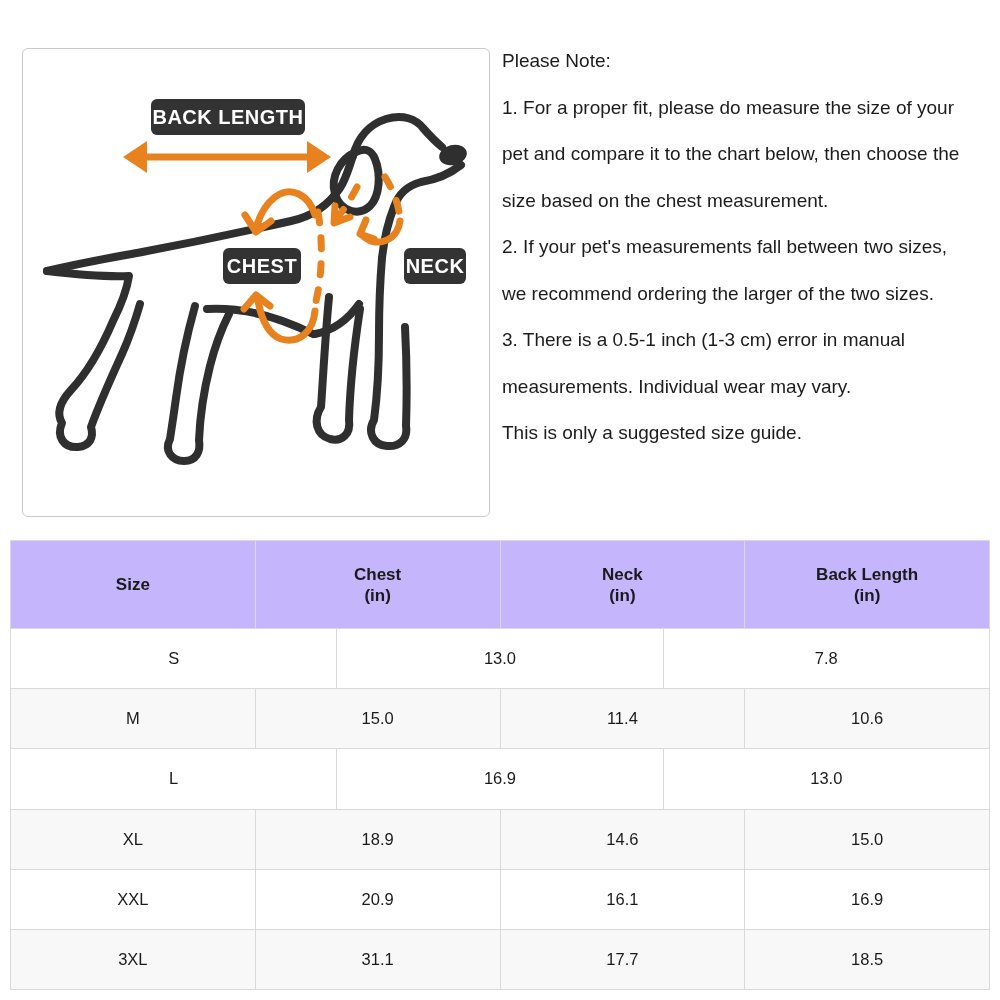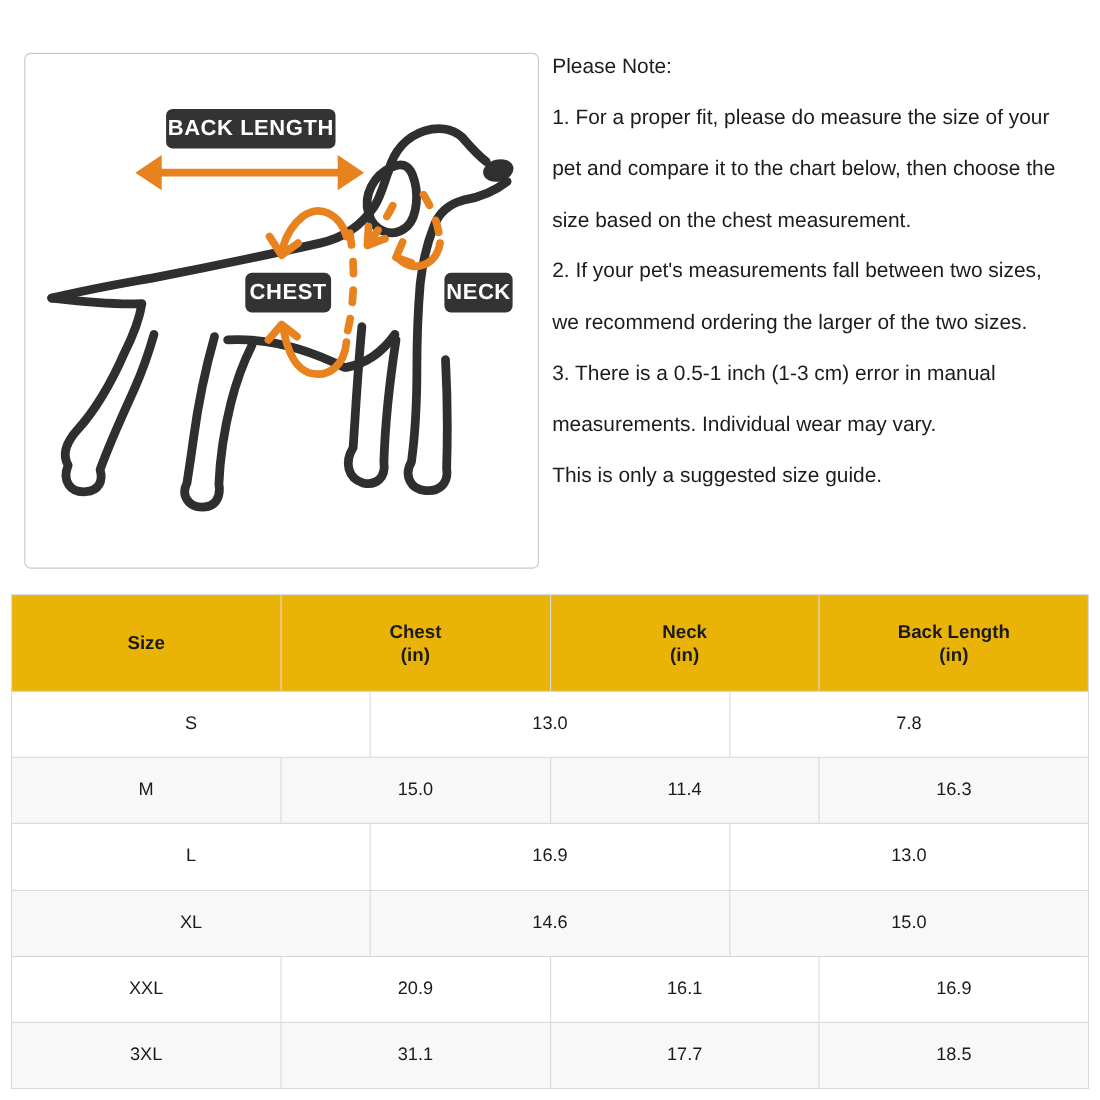--- a/index.html
+++ b/index.html
@@ -34,21 +34,21 @@
   .notes p{margin:0;white-space:pre-line;}
 
   
   .size-table{
     position:absolute;left:10px;top:540px;width:980px;height:450px;
     border:1px solid #D9D9D9;box-sizing:border-box;
     display:flex;flex-direction:column;color:#1A1A1A;
   }
   .trow{display:flex;flex:1;border-bottom:1px solid #D9D9D9;}
   .trow:last-child{border-bottom:none;}
-  .trow.thead{flex:0 0 87px;background:#eab308;justify-content:center;}
+  .trow.thead{flex:0 0 87px;background:#c4b5fd;justify-content:center;}
   .trow.alt{background:#F8F8F8;}
   .th,.td{
     flex:1;display:flex;flex-direction:column;align-items:center;justify-content:center;
     border-right:1px solid #D9D9D9;box-sizing:border-box;
   }
   .th:last-child,.td:last-child{border-right:none;}
   .th{font-weight:bold;font-size:17px;line-height:21px;}
   .td{font-size:16.5px;}
 </style>
 </head>
@@ -143,27 +143,28 @@
     </div>
 
     <div style="display:contents"><div class="trow">
           <div class="td">S</div>
           <div class="td">13.0</div>
           <div class="td">7.8</div>
         </div><div class="trow alt">
           <div class="td">M</div>
           <div class="td">15.0</div>
           <div class="td">11.4</div>
-          <div class="td">16.3</div>
+          <div class="td">10.6</div>
         </div><div class="trow">
           <div class="td">L</div>
           <div class="td">16.9</div>
           <div class="td">13.0</div>
         </div><div class="trow alt">
           <div class="td">XL</div>
+          <div class="td">18.9</div>
           <div class="td">14.6</div>
           <div class="td">15.0</div>
         </div><div class="trow">
           <div class="td">XXL</div>
           <div class="td">20.9</div>
           <div class="td">16.1</div>
           <div class="td">16.9</div>
         </div><div class="trow alt">
           <div class="td">3XL</div>
           <div class="td">31.1</div>

